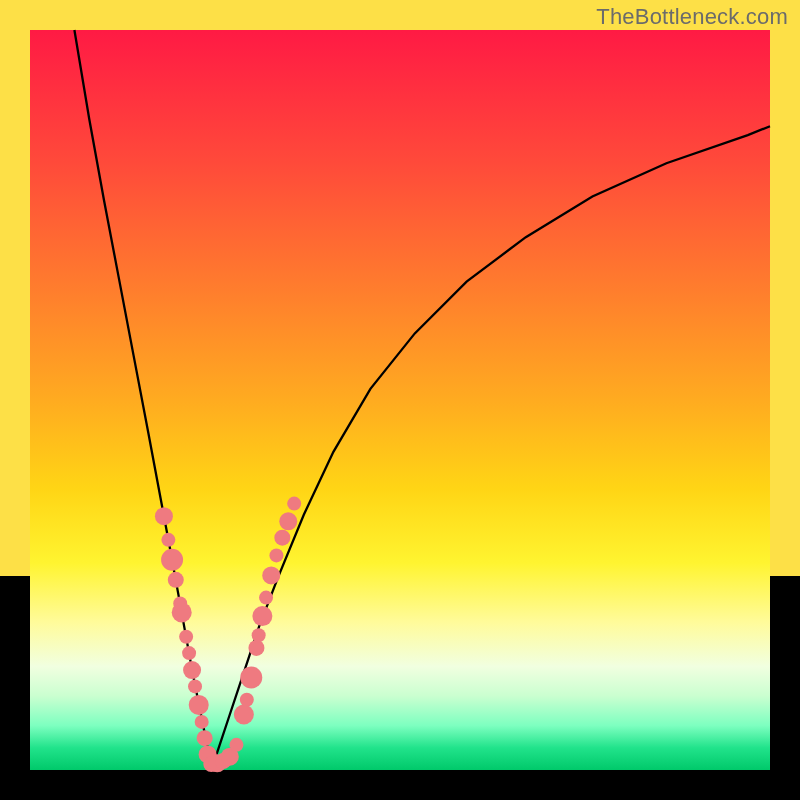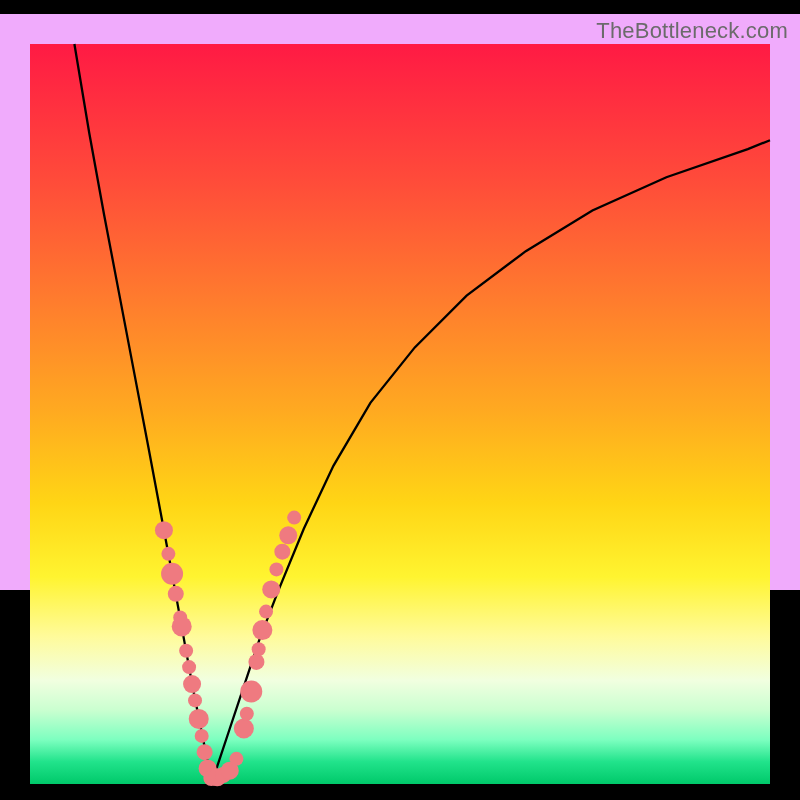--- a/index.html
+++ b/index.html
@@ -7,24 +7,24 @@
     padding: 0;
     width: 800px;
     height: 800px;
     overflow: hidden;
     background: #000;
     font-family: Arial, Helvetica, sans-serif;
   }
   .frame {
     position: absolute;
     left: 0;
-    top: 14px;
+    top: 0;
     width: 800px;
     height: 576px;
-    background: #f0abfc;
+    background: #fde047;
   }
   .plot-area {
     position: absolute;
     left: 30px;
     top: 30px;
     width: 740px;
     height: 740px;
     background: linear-gradient(
       to bottom,
       #ff1a44 0%,

